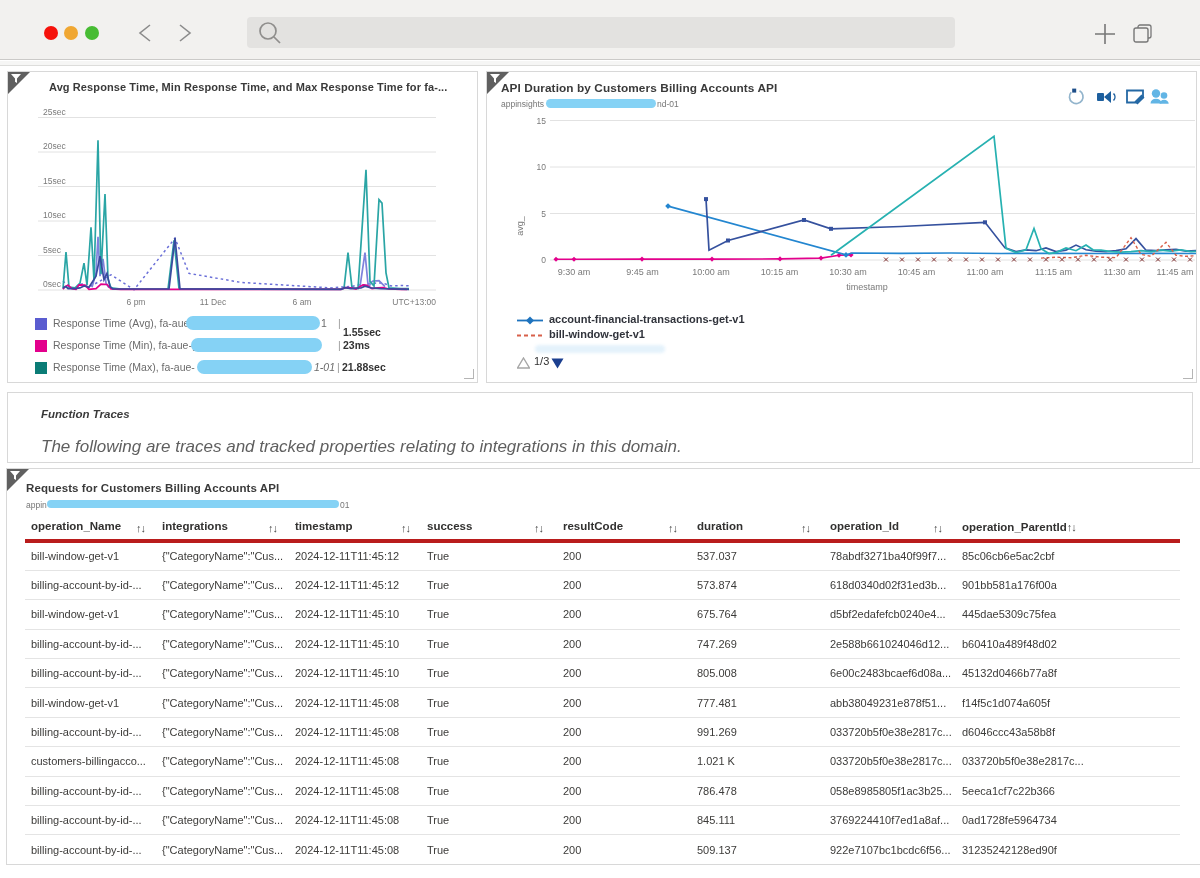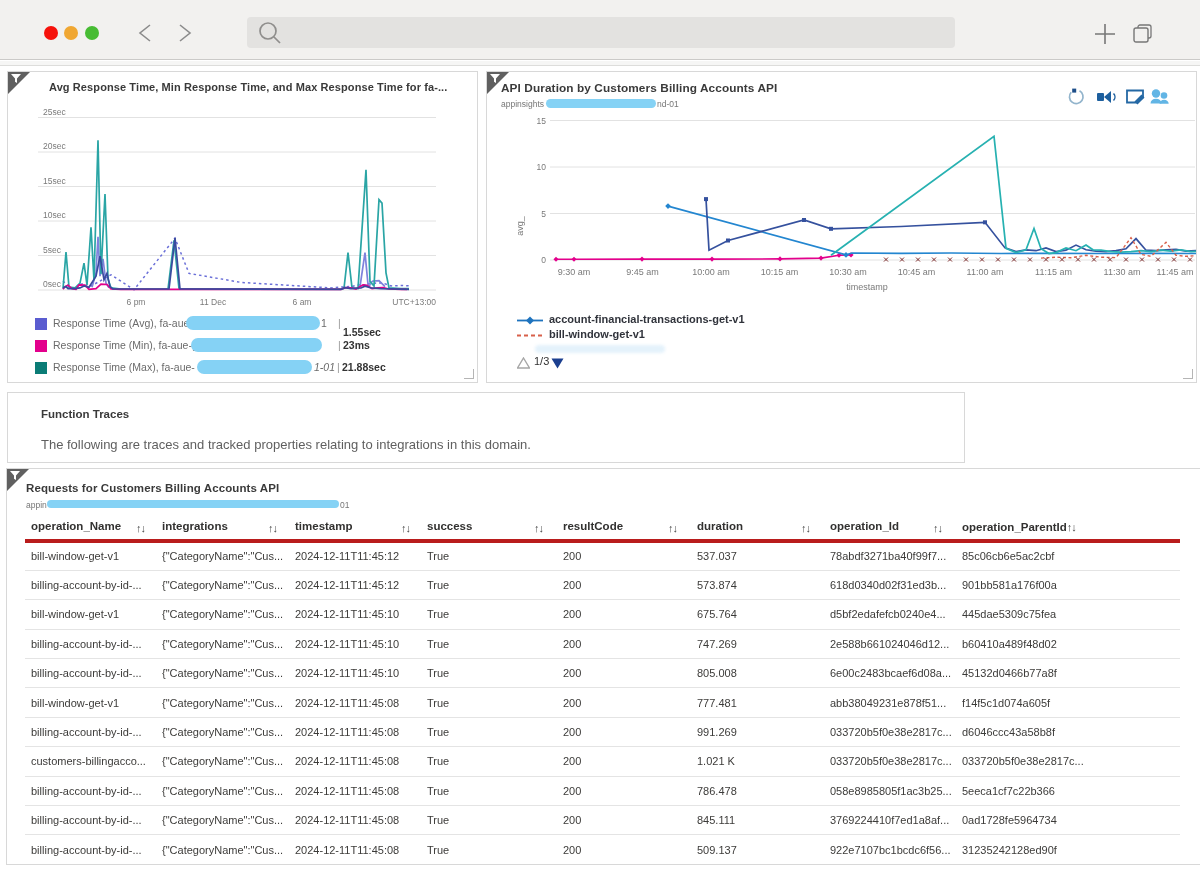--- a/index.html
+++ b/index.html
@@ -232,23 +232,23 @@
         </svg>
       <span class="abs" style="left:17px; top:0; color:#333;">1/3</span>
       <svg class="abs" style="left:34px; top:3px;" width="13" height="11">
           <path d="M0.5,0.5 L12.5,0.5 L6.5,10.5 Z" fill="#1b3f8f"></path>
         </svg>
     </div>
   </div>
   <div class="rhandle"></div>
 </div>
 
-<div class="panel" id="ftpanel" style="left:7px; top:392px; width:958px; height:71px;">
+<div class="panel" id="ftpanel" style="left:7px; top:392px; width:1186px; height:71px;font-style:italic;">
   <div class="abs" style="left:33px; top:15px; font-size:11.5px; font-weight:bold; color:#3a3a3a;">Function Traces</div>
-  <div class="abs" style="left:33px; top:44px; font-size:13px; color:#5f5f5f;">The following are traces and tracked properties relating to integrations in this domain.</div>
+  <div class="abs" style="left:33px; top:44px; font-size:17px; color:#5f5f5f;">The following are traces and tracked properties relating to integrations in this domain.</div>
 </div>
 
 <div class="panel" id="reqpanel" style="left:6px; top:468px; width:1194px; height:397px; border-right:none;">
   <div class="corner"></div>
   <svg class="funnel" viewBox="0 0 10 10">
       <path d="M0,0 L10,0 L6,4.5 L6,9 L4,7.8 L4,4.5 Z" fill="#fff"></path>
     </svg>
   <div class="ptitle" style="left:19px; top:13px; font-size:11.5px;">Requests for Customers Billing Accounts API</div>
   <div class="psub" style="left:19px; top:31px;">appin</div>
   <div class="blob" style="left:40px; top:31px; width:292px; height:8px;"></div>

